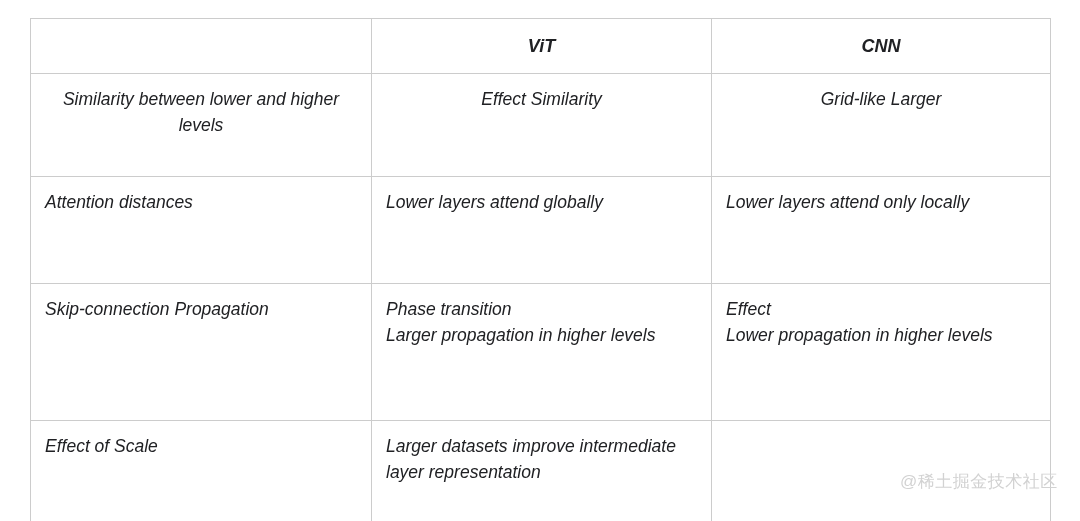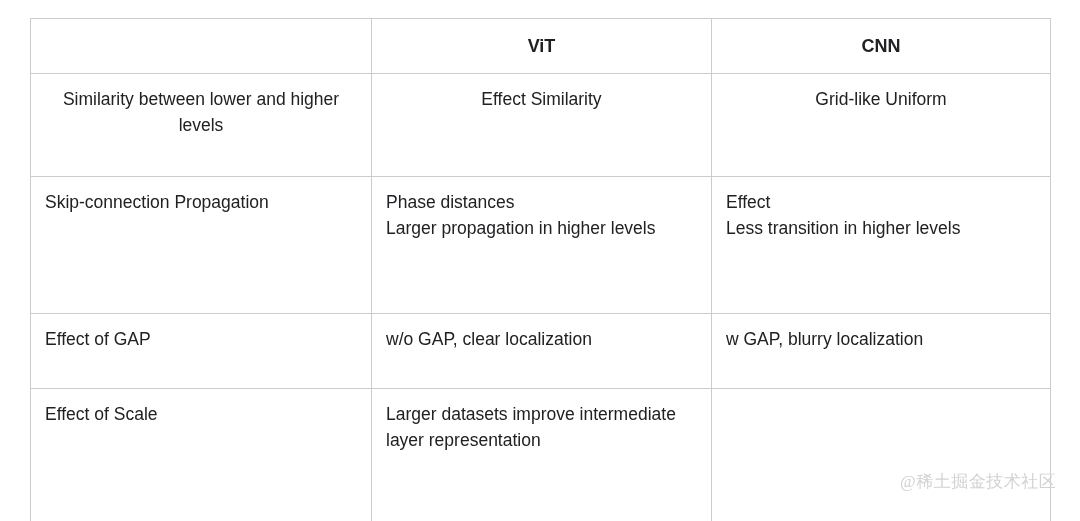--- a/index.html
+++ b/index.html
@@ -40,20 +40,21 @@
   .comparison-table td {
     border: 1px solid #cccccc;
     padding: 12px 14px;
     vertical-align: top;
     text-align: left;
     font-size: 17.5px;
     line-height: 1.5;
     font-weight: normal;
     color: #202124;
     background: #ffffff;
+    font-style: italic;
   }
 
   .comparison-table thead th {
     height: 54px;
     padding: 0 14px;
     vertical-align: middle;
     text-align: center;
     font-weight: bold;
     font-size: 18px;
   }
@@ -72,21 +73,21 @@
   .cell-lines .line { display: block; }
 
   .watermark {
     position: absolute;
     left: 900px;
     top: 470px;
     font-size: 17px;
     color: #d2d2d2;
     letter-spacing: 0.5px;
     white-space: nowrap;
-    font-family: Liberation Serif, serif;
+    font-family: Liberation Sans, sans-serif;
     user-select: none;
   }
 </style>
 </head>
 <body>
 
 <div class="page">
 
   <table class="comparison-table">
     <colgroup>
@@ -101,45 +102,45 @@
         <th>ViT</th>
         <th>CNN</th>
       </tr>
     </thead>
 
     <tbody>
 
       <tr class="row-similarity">
         <td>Similarity between lower and higher levels</td>
         <td>Effect Similarity</td>
-        <td>Grid-like Uniform</td>
+        <td>Grid-like Larger</td>
       </tr>
 
+      <tr class="row-attention">
+        <td>Attention distances</td>
+        <td>Lower layers attend globally</td>
+        <td>Lower layers attend only locally</td>
+      </tr>
 
       <tr class="row-skip">
         <td>Skip-connection Propagation</td>
         <td>
           <span class="cell-lines">
-            <span class="line">Phase distances</span>
+            <span class="line">Phase transition</span>
             <span class="line">Larger propagation in higher levels</span>
           </span>
         </td>
         <td>
           <span class="cell-lines">
             <span class="line">Effect</span>
-            <span class="line">Less transition in higher levels</span>
+            <span class="line">Lower propagation in higher levels</span>
           </span>
         </td>
       </tr>
 
-      <tr class="row-gap">
-        <td>Effect of GAP</td>
-        <td>w/o GAP, clear localization</td>
-        <td>w GAP, blurry localization</td>
-      </tr>
 
       <tr class="row-scale">
         <td>Effect of Scale</td>
         <td>Larger datasets improve intermediate layer representation</td>
         <td></td>
       </tr>
 
     </tbody>
   </table>
 

